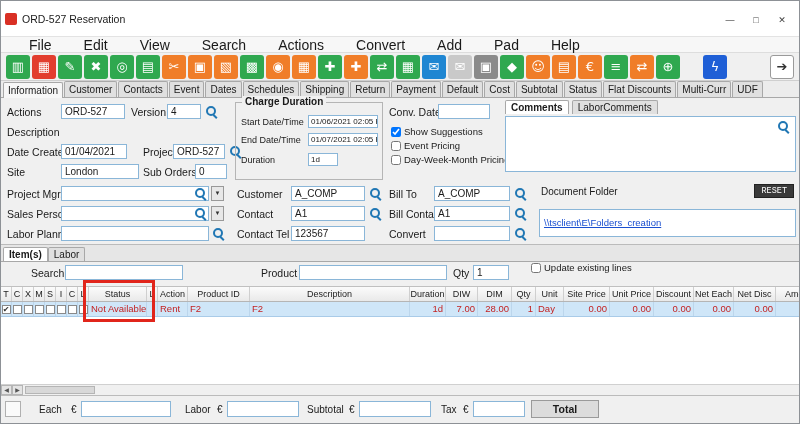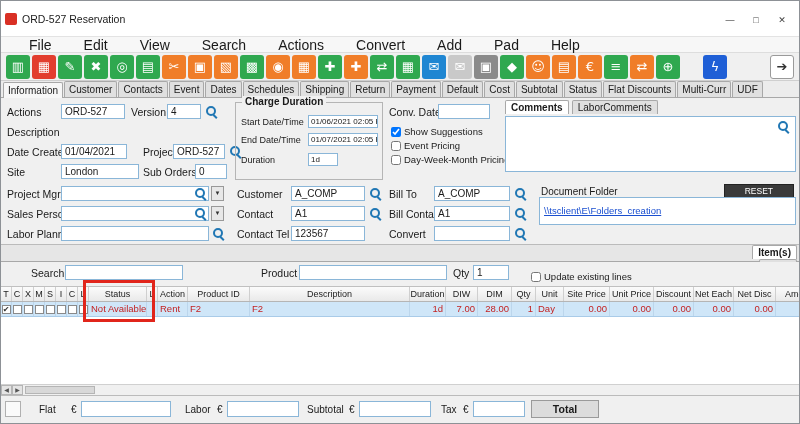--- a/index.html
+++ b/index.html
@@ -43,27 +43,27 @@
   .g-lbl{position:absolute;font-size:9px;white-space:nowrap;}
   .g-fld{position:absolute;height:13px;background:#fff;border:1px solid #8ab6d8;font-size:8px;padding:1px 2px;overflow:hidden;white-space:nowrap;}
   .chkcol{position:absolute;display:flex;flex-direction:column;gap:3px;}
   .chkrow{display:flex;align-items:center;gap:3px;font-size:9.5px;white-space:nowrap;}
   .chkrow input{width:10px;height:10px;margin:0;}
   .mini-tab{display:inline-block;border:1px solid #a8a8a8;border-bottom:none;background:#e0e0e0;padding:1px 5px;font-size:10px;border-radius:2px 2px 0 0;cursor:pointer;}
   .mini-tab[data-selected="true"]{background:#fff;font-weight:bold;}
   .comments-panel{position:absolute;left:0;top:16px;width:291px;height:56px;background:#fff;border:1px solid #8ab6d8;}
   .docfolder{position:absolute;left:538px;top:86px;width:257px;height:44px;}
   .docfolder .df-label{position:absolute;left:2px;top:2px;font-size:10px;}
-  .reset-btn{position:absolute;right:2px;top:0;background:#3a3a3a;color:#fff;border:1px solid #222;font-size:8.5px;padding:1px 20px;cursor:pointer;}
-  .df-box{position:absolute;left:0;top:13px;width:257px;height:28px;background:#fff;border:1px solid #8ab6d8;}
+  .reset-btn{position:absolute;right:2px;top:0;background:#3a3a3a;color:#fff;border:1px solid #222;font-size:8.5px;padding:1px 6px;cursor:pointer;font-family:Liberation Mono, monospace;}
+  .df-box{position:absolute;left:0;top:25px;width:257px;height:28px;background:#fff;border:1px solid #8ab6d8;}
   .df-link{position:absolute;left:4px;top:7px;color:#1a4fd0;text-decoration:underline;font-size:9.5px;cursor:pointer;white-space:nowrap;}
 
   
   .item-area{position:relative;flex:1 1 auto;background:#f0f0f0;border-top:1px solid #bbb;overflow:hidden;}
-  .item-tabs{height:17px;display:flex;align-items:flex-end;padding:0 2px;border-bottom:1px solid #a8a8a8;background:#e6e6e6;flex-direction:column;}
+  .item-tabs{height:17px;display:flex;align-items:flex-end;padding:0 2px;border-bottom:1px solid #a8a8a8;background:#e6e6e6;}
   .search-row{position:relative;height:24px;background:#f0f0f0;}
   .grid{position:absolute;left:0;right:0;top:41px;bottom:0;background:#fff;border-top:1px solid #c0c0c0;overflow:hidden;}
   .grid-header{display:flex;height:15px;background:linear-gradient(#fbfbfb,#e9e9e9);border-bottom:1px solid #b5b5b5;width:850px;}
   .gh-cell{flex:0 0 auto;border-right:1px solid #cfcfcf;font-size:9px;text-align:center;line-height:14px;overflow:hidden;white-space:nowrap;color:#222;cursor:pointer;}
   .grid-row{display:flex;height:15px;background:#cfe6f8;border-bottom:1px solid #a9cbe8;width:850px;color:#c32222;}
   .gr-cell{flex:0 0 auto;border-right:1px solid #bcd6ec;font-size:9.5px;line-height:14px;padding:0 2px;overflow:hidden;white-space:nowrap;}
   .cbx{display:inline-block;width:9px;height:9px;background:#fff;border:1px solid #8a8a8a;font-size:8px;line-height:8px;text-align:center;color:#333;vertical-align:middle;margin-top:1px;}
   .col0,.col1,.col2,.col3,.col4,.col5,.col6,.col7{width:11px;padding:0;text-align:center;}
   .col8,.colv0{width:58px;}
   .col9,.colv1{width:11px;padding:0;}
@@ -348,21 +348,21 @@
         <span class="mini-tab" data-selected="false">Labor</span>
       </div>
 
     <div class="search-row">
       <span class="lbl" style="left:30px;top:5px">Search</span>
       <div class="fld" style="left:64px;top:3px;width:118px"></div>
       <span class="lbl" style="left:260px;top:5px">Product</span>
       <div class="fld" style="left:298px;top:3px;width:148px"></div>
       <span class="lbl" style="left:452px;top:5px">Qty</span>
       <div class="fld" style="left:472px;top:3px;width:36px">1</div>
-      <label class="chkrow" style="position:absolute;left:530px;top:9px">
+      <label class="chkrow" style="position:absolute;left:530px;top:0">
         <input type="checkbox" style="">
         <span>Update existing lines</span>
       </label>
     </div>
 
     <div class="grid">
       <div class="grid-header">
 
           <div class="gh-cell col0">T</div>
 
@@ -473,21 +473,21 @@
         <span class="hs-btn">▶</span>
         <span class="hs-thumb"></span>
       </div>
     </div>
 
     <div class="annotation"></div>
   </div>
 
   <div class="bottombar">
     <span class="grip"></span>
-    <span class="b-lbl" style="left:38px">Flat</span>
+    <span class="b-lbl" style="left:38px">Each</span>
     <span class="b-cur" style="left:70px">€</span>
     <div class="bfld" style="left:80px;width:90px"></div>
 
     <span class="b-lbl" style="left:184px">Labor</span>
     <span class="b-cur" style="left:216px">€</span>
     <div class="bfld" style="left:226px;width:72px"></div>
 
     <span class="b-lbl" style="left:306px">Subtotal</span>
     <span class="b-cur" style="left:348px">€</span>
     <div class="bfld" style="left:358px;width:72px"></div>

